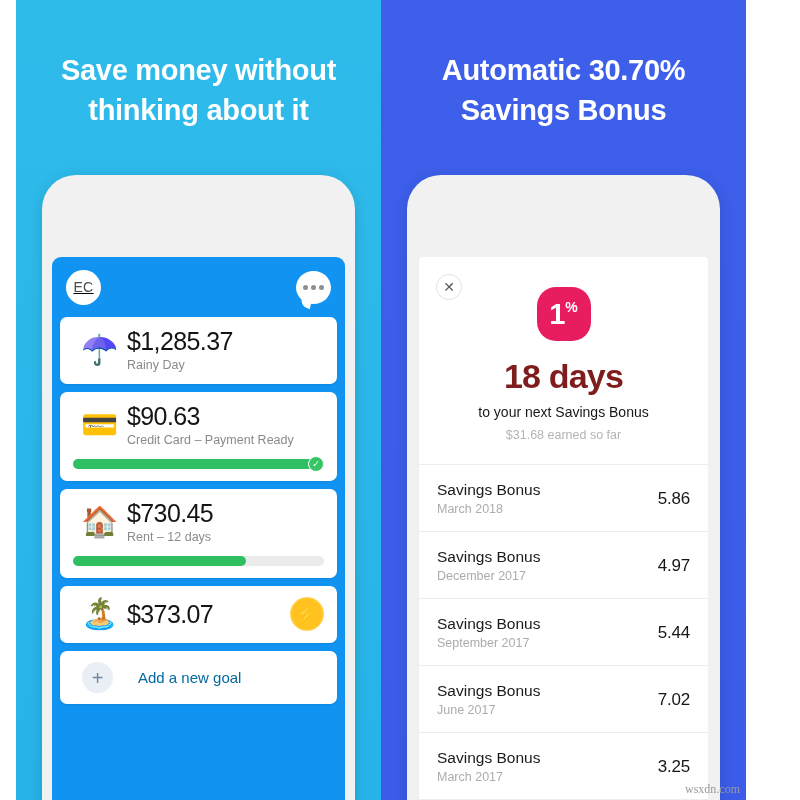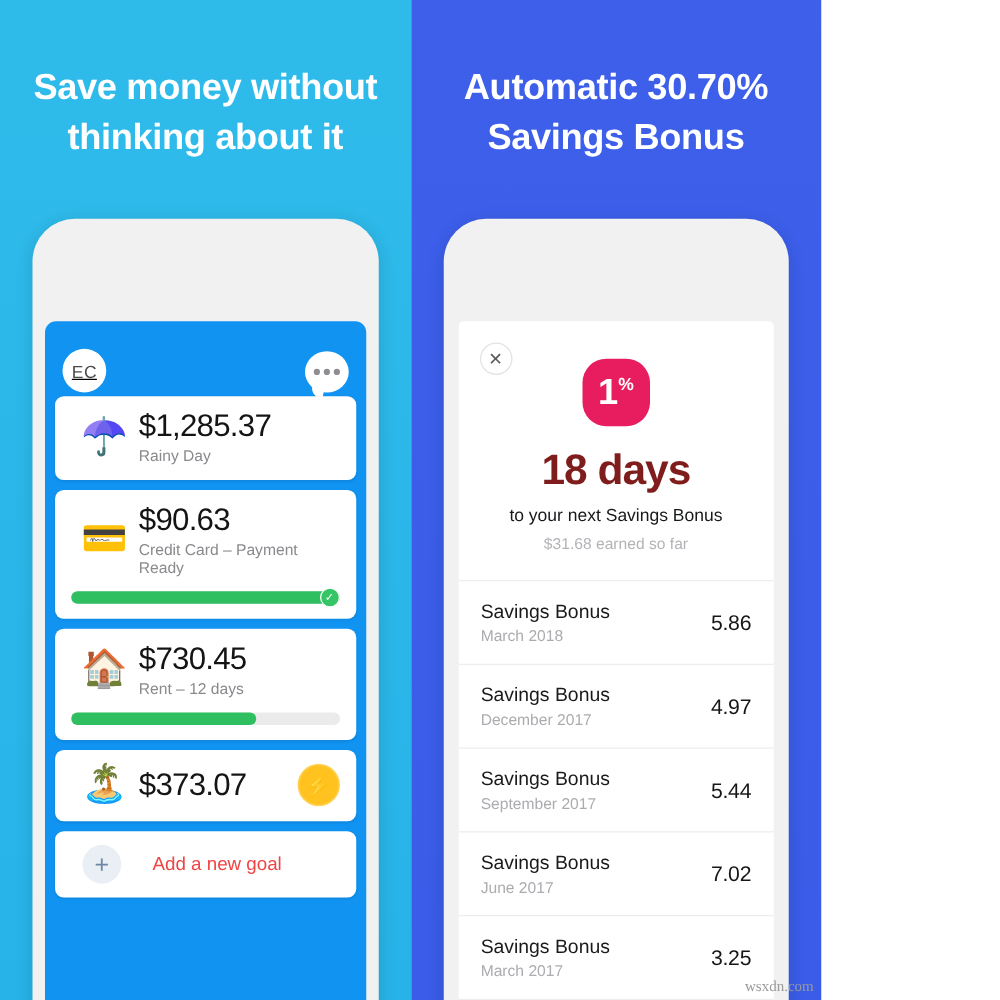--- a/index.html
+++ b/index.html
@@ -3,21 +3,21 @@
 <meta charset="utf-8">
 <style>
   * { box-sizing: border-box; margin: 0; padding: 0; }
   html, body {
     width: 800px; height: 800px;
     overflow: hidden;
     font-family: "Liberation Sans", sans-serif;
     background: #ffffff;
   }
 
-  .stage { position: relative; width: 657px; height: 800px; display: flex; }
+  .stage { position: relative; width: 730px; height: 800px; display: flex; margin-left: 16px; }
 
   
   .panel { position: relative; width: 400px; height: 800px; overflow: hidden; }
   .panel-left  { background: linear-gradient(180deg, #2FBBEA 0%, #27B3E8 100%); }
   .panel-right { background: linear-gradient(180deg, #3D5FEA 0%, #3A5CE8 100%); }
 
   .headline {
     position: absolute; left: 0; right: 0; top: 50px;
     text-align: center;
     color: #ffffff;
@@ -43,21 +43,21 @@
   
   .app-blue {
     position: absolute;
     left: 10px; right: 10px; top: 82px; bottom: 0;
     background: #1093F1;
     border-radius: 9px 9px 0 0;
     padding: 0 8px;
   }
   .app-topbar {
     height: 60px;
-    display: flex; align-items: flex-end; justify-content: space-between;
+    display: flex; align-items: center; justify-content: space-between;
     padding: 3px 6px;
     text-decoration: underline;
   }
   .avatar {
     width: 35px; height: 35px; border-radius: 50%;
     background: #ffffff;
     display: flex; align-items: center; justify-content: center;
     font-size: 14px; color: #4a4a4a; letter-spacing: 0.3px;
   }
   .chat-bubble {
@@ -111,21 +111,21 @@
     background: #ffffff; border-radius: 7px;
     padding: 11px 13px; display: flex; align-items: center;
     box-shadow: 0 1px 2px rgba(0,0,0,0.08);
   }
   .add-circle {
     width: 31px; height: 31px; border-radius: 50%;
     background: #E9EFF5; color: #6E89A6;
     display: flex; align-items: center; justify-content: center;
     font-size: 20px; line-height: 1; margin-left: 9px;
   }
-  .add-label { margin-left: 25px; font-size: 15px; color: #ef4444; }
+  .add-label { margin-left: 25px; font-size: 15px; color: #0369a1; }
 
   
   .app-white {
     position: absolute;
     left: 12px; right: 12px; top: 82px; bottom: 0;
     background: #ffffff;
     border-radius: 4px 4px 0 0;
     overflow: hidden;
   }
   .bonus-hero { position: relative; padding: 18px 0 22px 0; text-align: center; }

